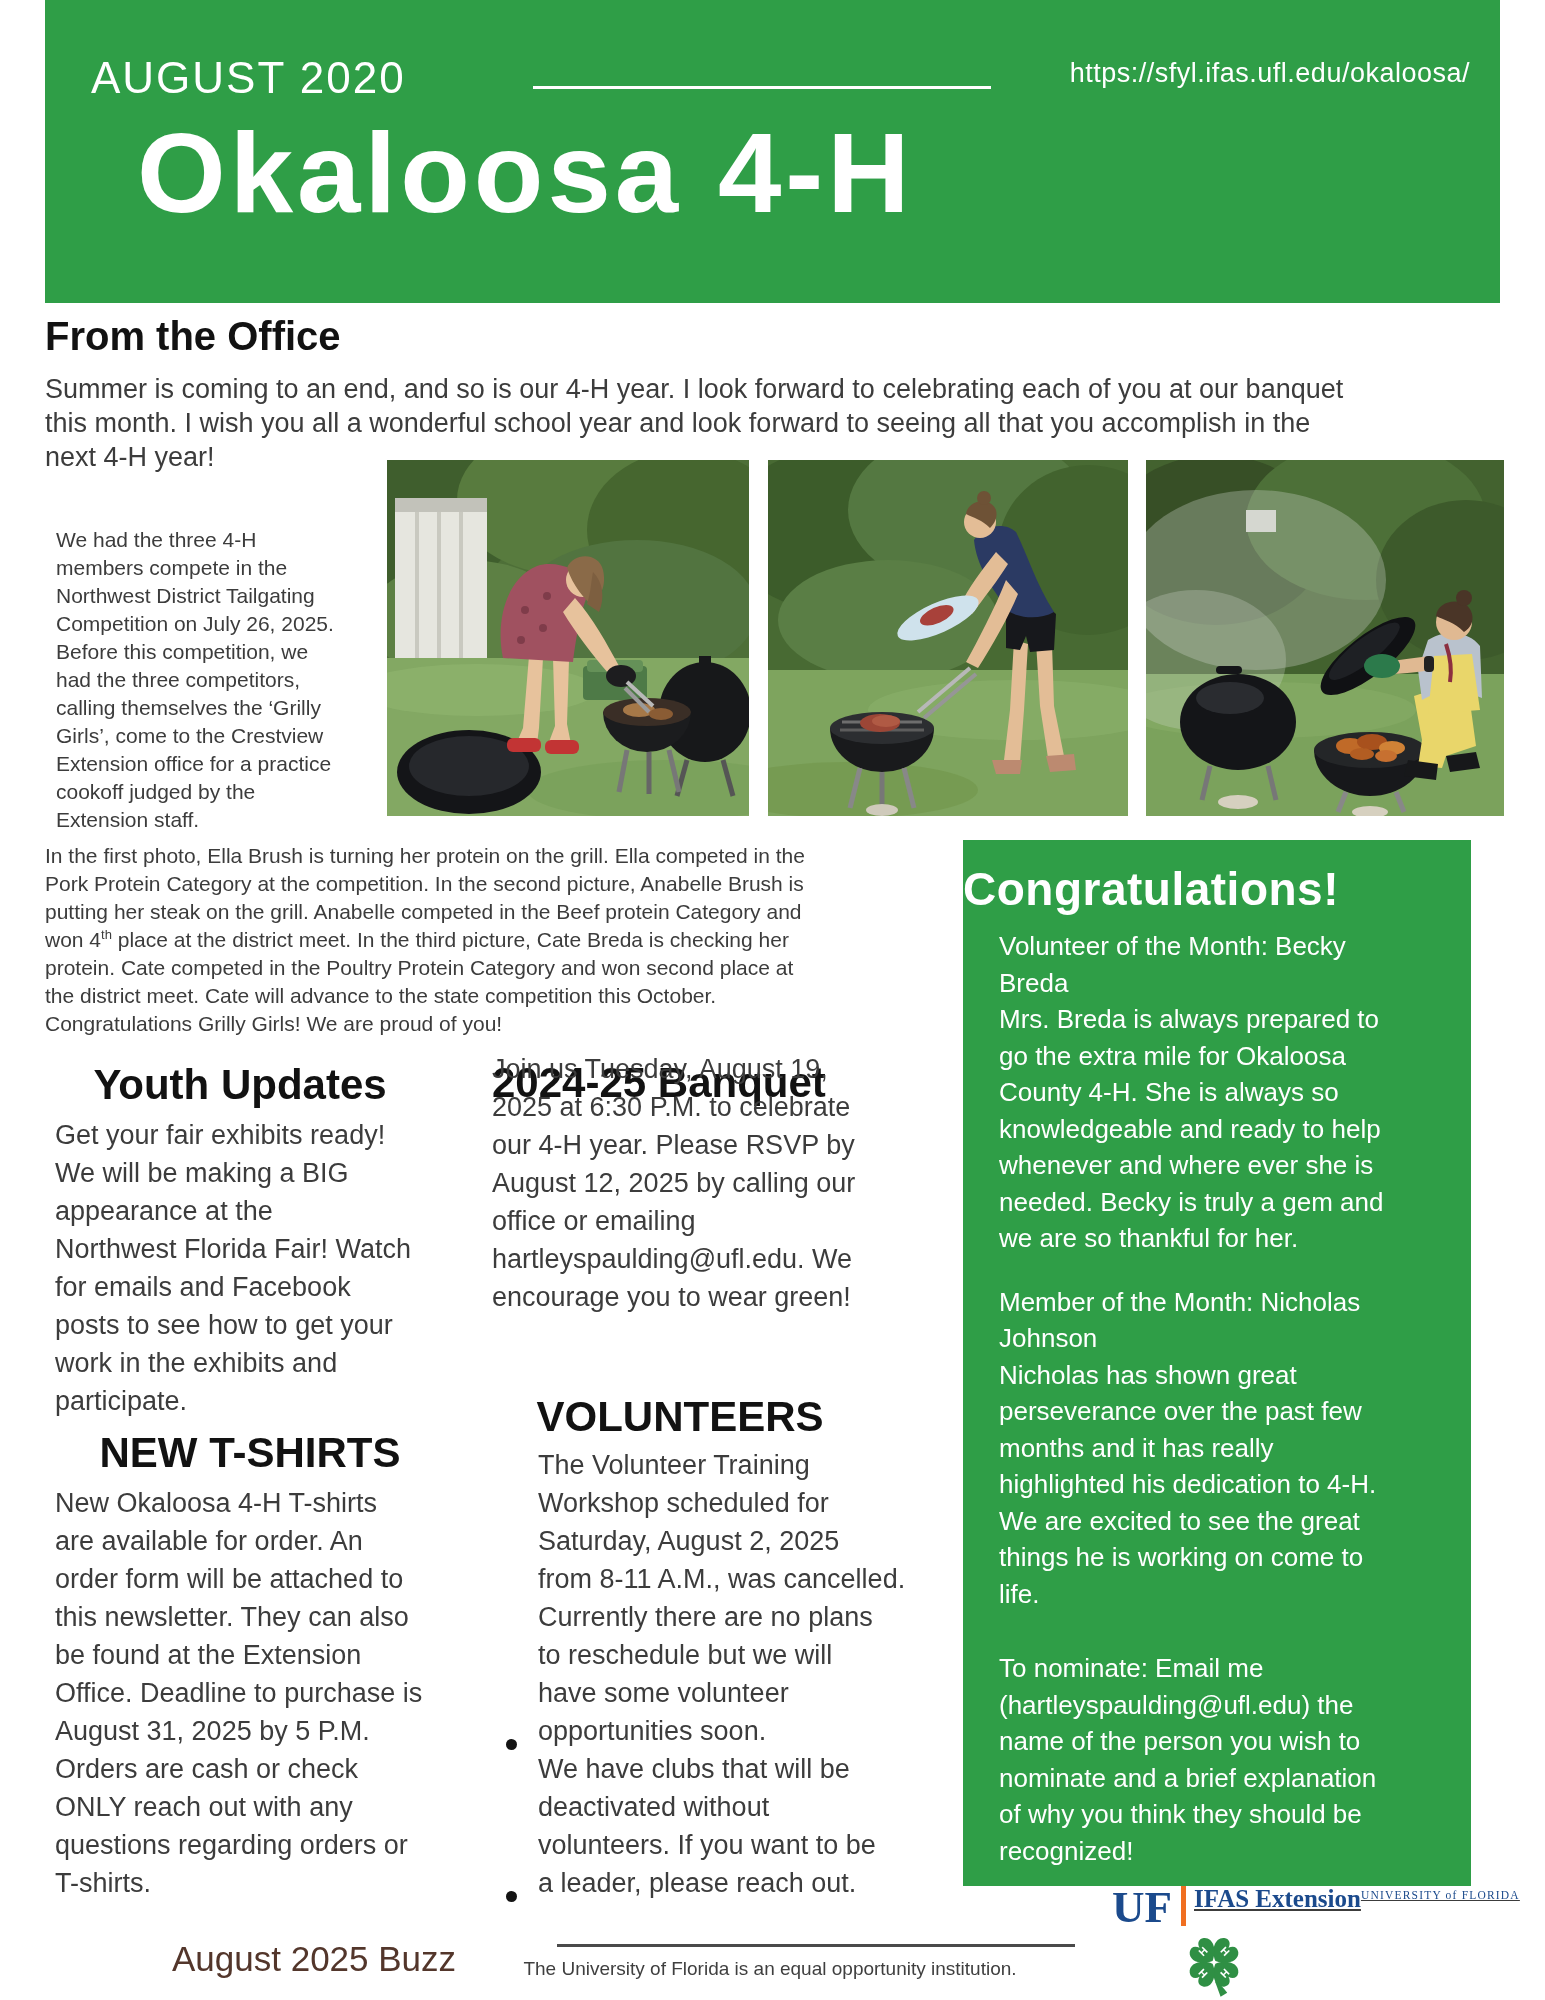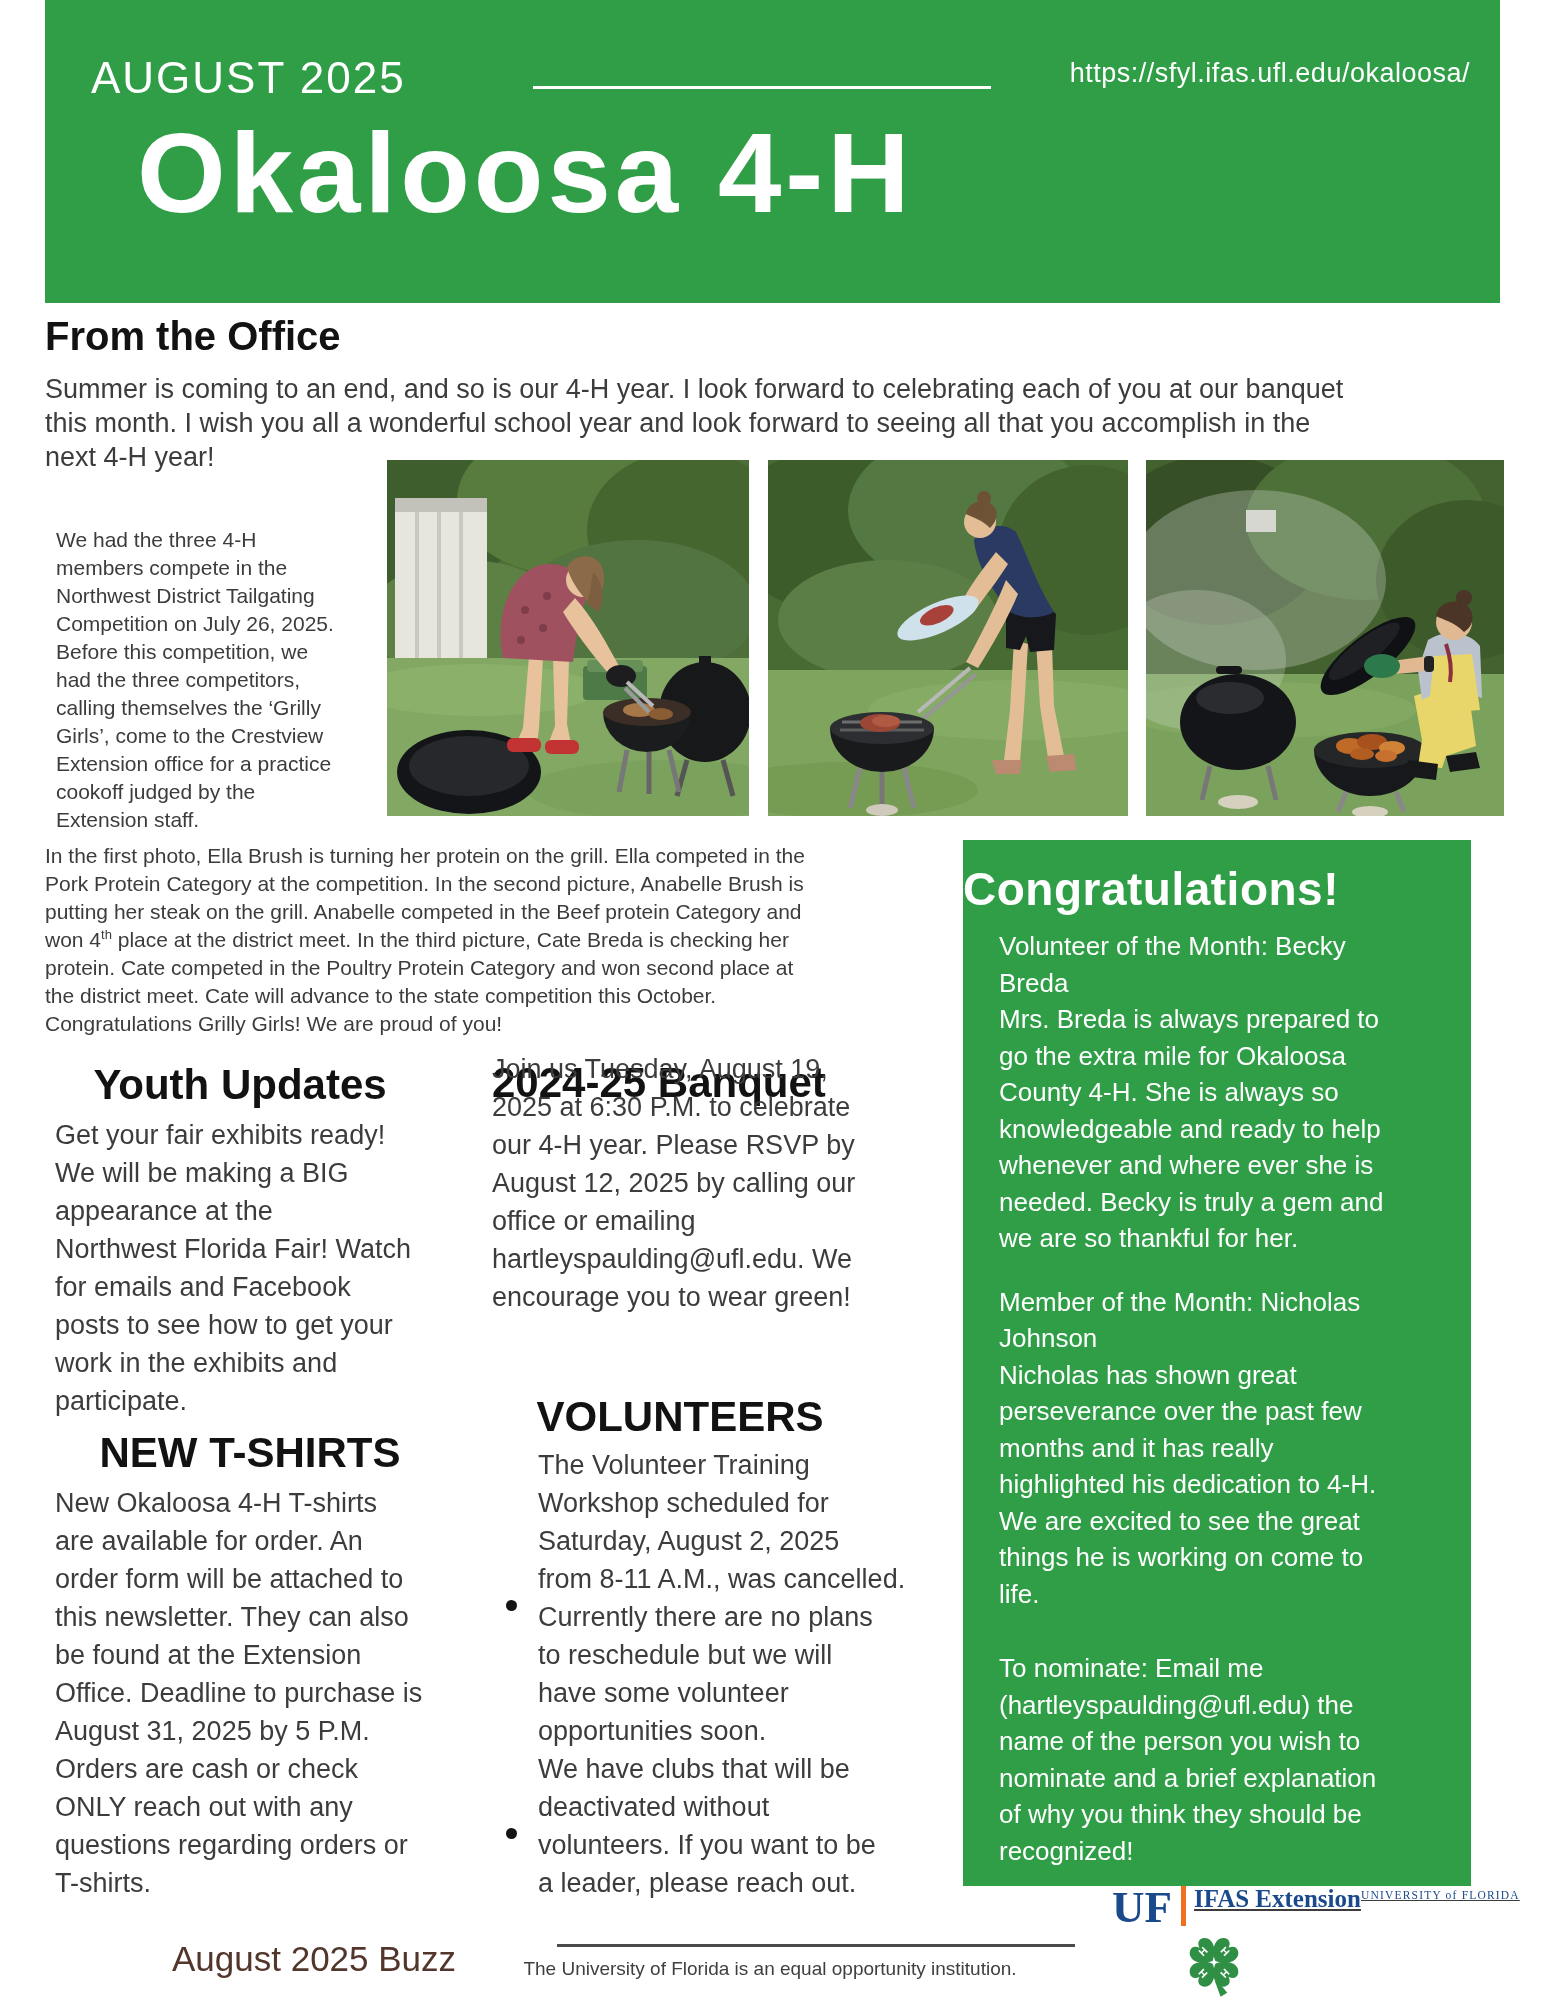--- a/index.html
+++ b/index.html
@@ -45,21 +45,21 @@
   #youth-heading{left:40px;top:1062px;width:400px;}
   #youth-text{left:55px;top:1116px;width:405px;}
   #tshirt-heading{left:40px;top:1430px;width:420px;}
   #tshirt-text{left:55px;top:1484px;width:420px;}
   #banquet-heading{left:492px;top:1060px;width:460px;text-align:left;}
   #banquet-text{left:492px;top:1050px;width:470px;}
   #vol-heading{left:470px;top:1394px;width:420px;}
   .body-text{font-size:27px;line-height:38px;white-space:pre-line;}
 
   .bullets{left:500px;top:1446px;width:465px;}
-  .bullet{display:flex;align-items:center;}
+  .bullet{display:flex;align-items:flex-end;}
   .bullet .dot{flex:none;width:11px;height:11px;border-radius:50%;background:#141414;margin:15px 21px 0 6px;}
   .bullet .bullet-text{font-size:27px;line-height:38px;white-space:pre-line;}
 
   
   .congrats{left:963px;top:840px;width:508px;height:1046px;background:var(--green);}
   .congrats-heading{margin:22px 0 0 0;font-size:46px;font-weight:600;color:#fff;line-height:54px;letter-spacing:.5px;}
   .congrats-p{margin:12px 0 0 36px;width:440px;font-size:26px;line-height:36.5px;color:#fff;white-space:pre-line;}
   .congrats-p.gap1{margin-top:27px;}
   .congrats-p.gap2{margin-top:38px;}
 
@@ -76,21 +76,21 @@
   .univ{font-family:"Liberation Serif",serif;font-size:11.5px;color:var(--uf-blue);letter-spacing:1.2px;margin-top:4px;line-height:1;}
 
   .clover{left:1178px;top:1928px;width:72px;height:74px;}
 </style>
 </head>
 <body>
 
 <div id="page">
 
   <div class="abs header">
-    <div class="issue">AUGUST 2025</div>
+    <div class="issue">AUGUST 2020</div>
     <div class="hrule"></div>
     <div class="url">https://sfyl.ifas.ufl.edu/okaloosa/</div>
     <div class="title">Okaloosa 4-H</div>
   </div>
 
   <div class="abs fo-heading">From the Office</div>
   <div class="abs intro">Summer is coming to an end, and so is our 4-H year. I look forward to celebrating each of you at our banquet
 this month. I wish you all a wonderful school year and look forward to seeing all that you accomplish in the
 next 4-H year!</div>
   <div class="abs side-note">We had the three 4-H

